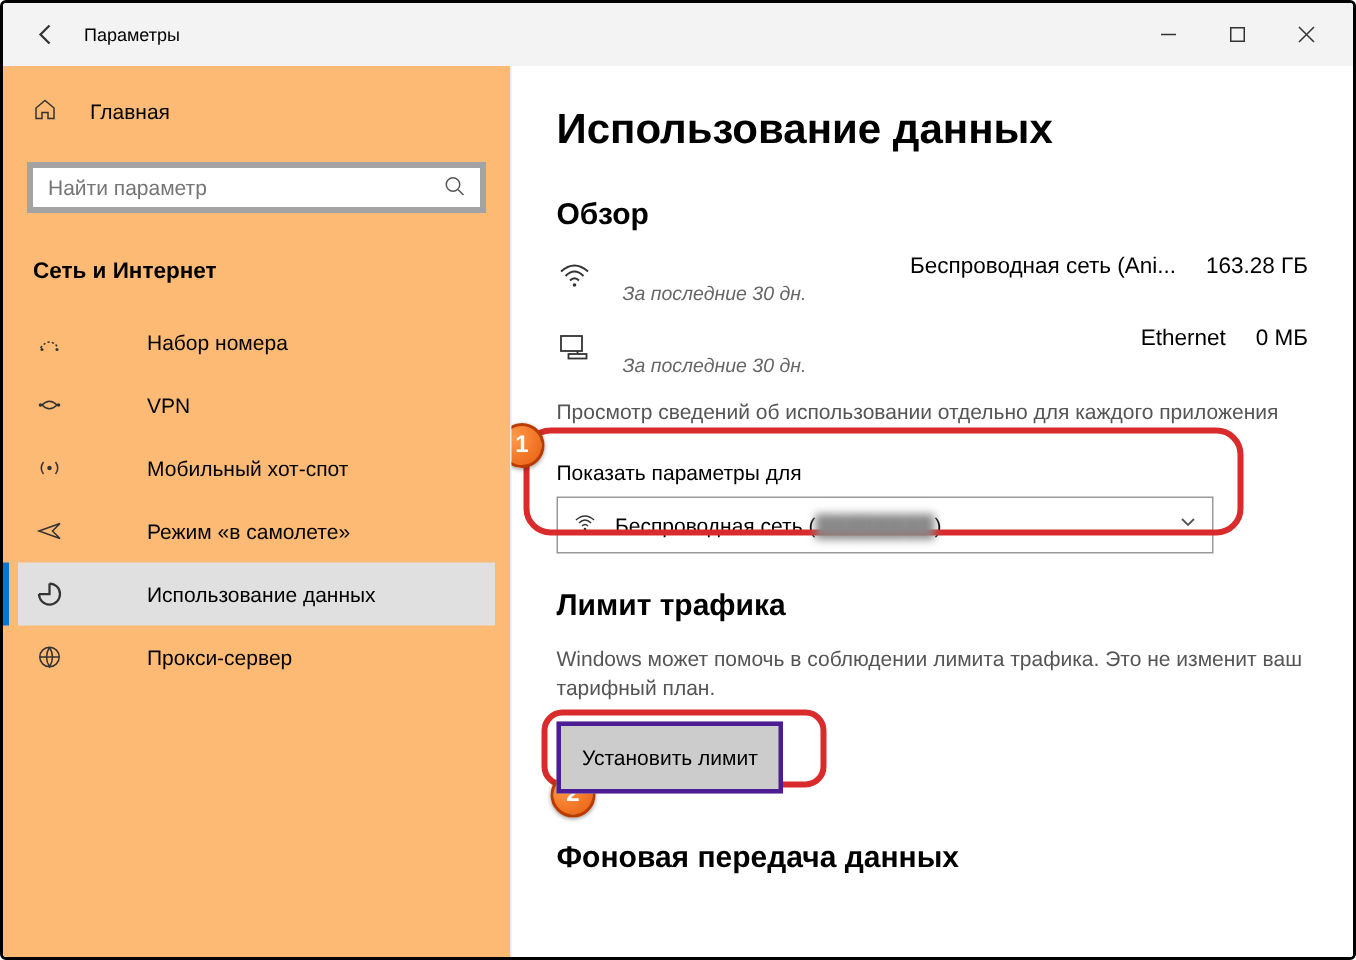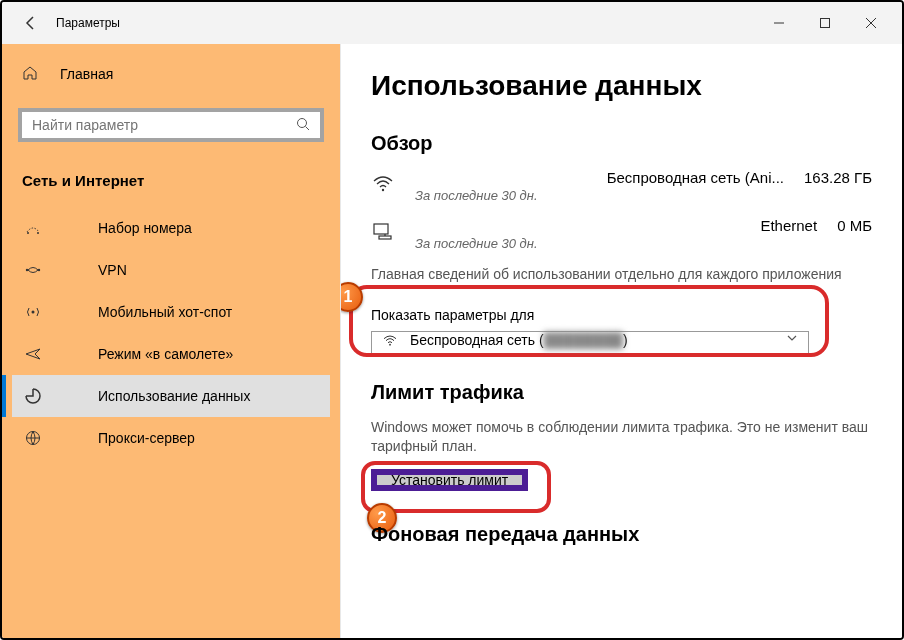--- a/index.html
+++ b/index.html
@@ -140,23 +140,23 @@
     color: #555;
     margin: 8px 0 18px 0;
     line-height: 1.4;
   }
   .field-label {
     font-size: 14px;
     margin-bottom: 8px;
   }
   .dropdown {
     border: 1px solid #999;
-    height: 26px;
-    display: flex;
-    align-items: flex-start;
+    height: 38px;
+    display: flex;
+    align-items: center;
     padding: 0 10px;
     width: 438px;
     cursor: pointer;
     background: #fff;
   }
   .dropdown .dicon { width: 18px; margin-right: 10px; }
   .dropdown .dval { flex: 1; font-size: 14px; }
   .dropdown .dchev { font-size: 11px; color: #555; }
   .section-group-1 {
     position: relative;
@@ -183,23 +183,23 @@
     display: flex;
     align-items: center;
     justify-content: center;
     box-shadow: 0 1px 3px rgba(0,0,0,.4);
   }
   .badge-1 { left: -38px; top: -21px; }
   .btn {
     display: inline-flex;
     align-items: center;
     justify-content: center;
-    border: 6px solid #4c1d95;
+    border: 3px solid #4c1d95;
     background: #ccc;
-    height: 22px;
+    height: 48px;
     padding: 0 14px;
     font-size: 14px;
     cursor: pointer;
     position: relative;
   }
   .highlight-2 {
     position: absolute;
     border: 4px solid #d92b2b;
     border-radius: 14px;
     left: -10px;
@@ -355,21 +355,21 @@
             <line x1="14" y1="15" x2="14" y2="17" stroke="#333" stroke-width="1.2"></line>
           </svg>
       </span>
       <div class="uinfo">
         <div class="uname">Ethernet</div>
         <div class="usub">За последние 30 дн.</div>
       </div>
       <div class="uval">0 МБ</div>
     </div>
 
-    <div class="desc">Главная сведений об использовании отдельно для каждого приложения</div>
+    <div class="desc">Просмотр сведений об использовании отдельно для каждого приложения</div>
 
     <div class="section-group-1">
       <div class="highlight-1"></div>
       <div class="badge badge-1">1</div>
       <div class="field-label">Показать параметры для</div>
       <div class="dropdown">
         <span class="dicon">
           <svg width="16" height="16" viewBox="0 0 24 24">
               <path d="M3 10 Q12 2 21 10 M6 13 Q12 7 18 13 M9 16 Q12 13 15 16" stroke="#333" fill="none" stroke-width="1.5"></path>
               <circle cx="12" cy="19" r="1.3" fill="#333"></circle>

